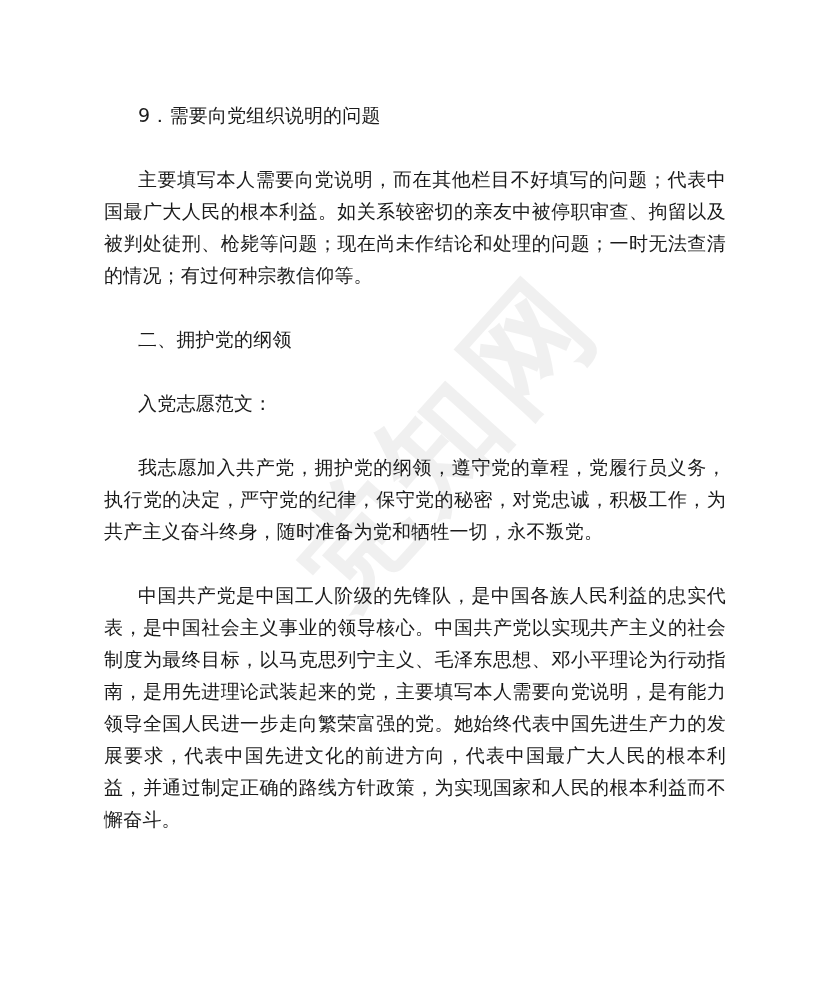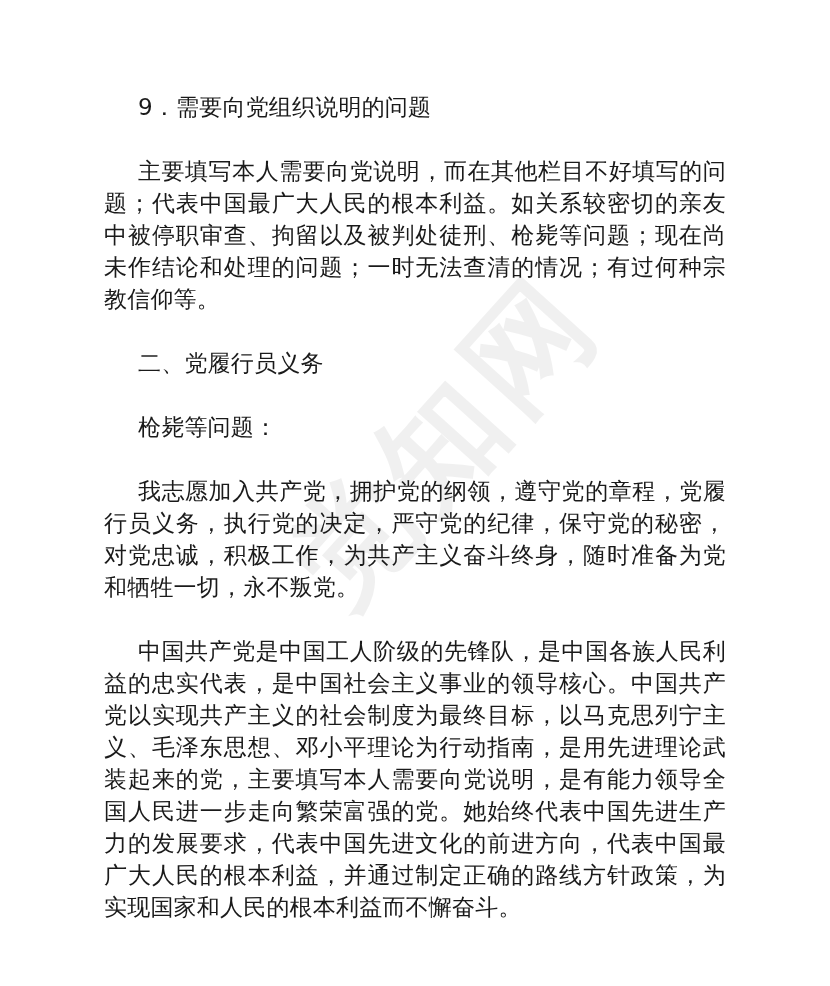--- a/index.html
+++ b/index.html
@@ -15,22 +15,22 @@
       font-family: "DejaVu Sans", "Liberation Sans", sans-serif;
       color: #1a1a1a;
     }
     .page {
       position: absolute;
       left: 104px;
       top: 83px;
       width: 622px;
     }
     .para {
-      margin: 8px 0 32px 0;
-      font-size: 23px;
+      margin: 16px 0 32px 0;
+      font-size: 19px;
       line-height: 32px;
       text-indent: 34px;
       text-align: justify;
       letter-spacing: 0.2px;
     }
     .watermark {
       position: absolute;
       left: 250px;
       top: 360px;
       font-size: 120px;
@@ -43,17 +43,17 @@
     }
   </style>
 </head>
 <body>
 
 <div class="watermark">党知网</div>
 
 <div class="page">
   <p class="para">9．需要向党组织说明的问题</p>
   <p class="para">主要填写本人需要向党说明，而在其他栏目不好填写的问题；代表中国最广大人民的根本利益。如关系较密切的亲友中被停职审查、拘留以及被判处徒刑、枪毙等问题；现在尚未作结论和处理的问题；一时无法查清的情况；有过何种宗教信仰等。</p>
-  <p class="para">二、党履行员义务</p>
-  <p class="para">枪毙等问题：</p>
+  <p class="para">二、拥护党的纲领</p>
+  <p class="para">入党志愿范文：</p>
   <p class="para">我志愿加入共产党，拥护党的纲领，遵守党的章程，党履行员义务，执行党的决定，严守党的纪律，保守党的秘密，对党忠诚，积极工作，为共产主义奋斗终身，随时准备为党和牺牲一切，永不叛党。</p>
   <p class="para">中国共产党是中国工人阶级的先锋队，是中国各族人民利益的忠实代表，是中国社会主义事业的领导核心。中国共产党以实现共产主义的社会制度为最终目标，以马克思列宁主义、毛泽东思想、邓小平理论为行动指南，是用先进理论武装起来的党，主要填写本人需要向党说明，是有能力领导全国人民进一步走向繁荣富强的党。她始终代表中国先进生产力的发展要求，代表中国先进文化的前进方向，代表中国最广大人民的根本利益，并通过制定正确的路线方针政策，为实现国家和人民的根本利益而不懈奋斗。</p>
 </div>
 
 </body></html>

